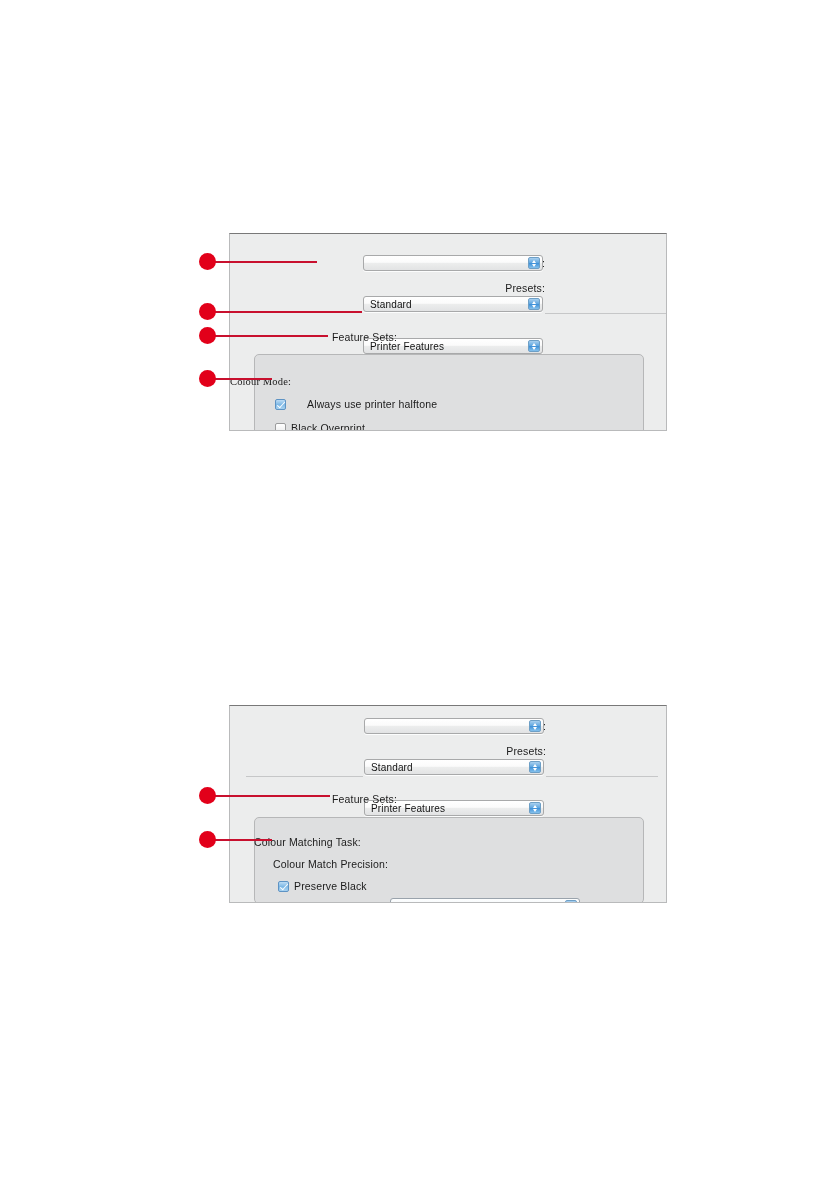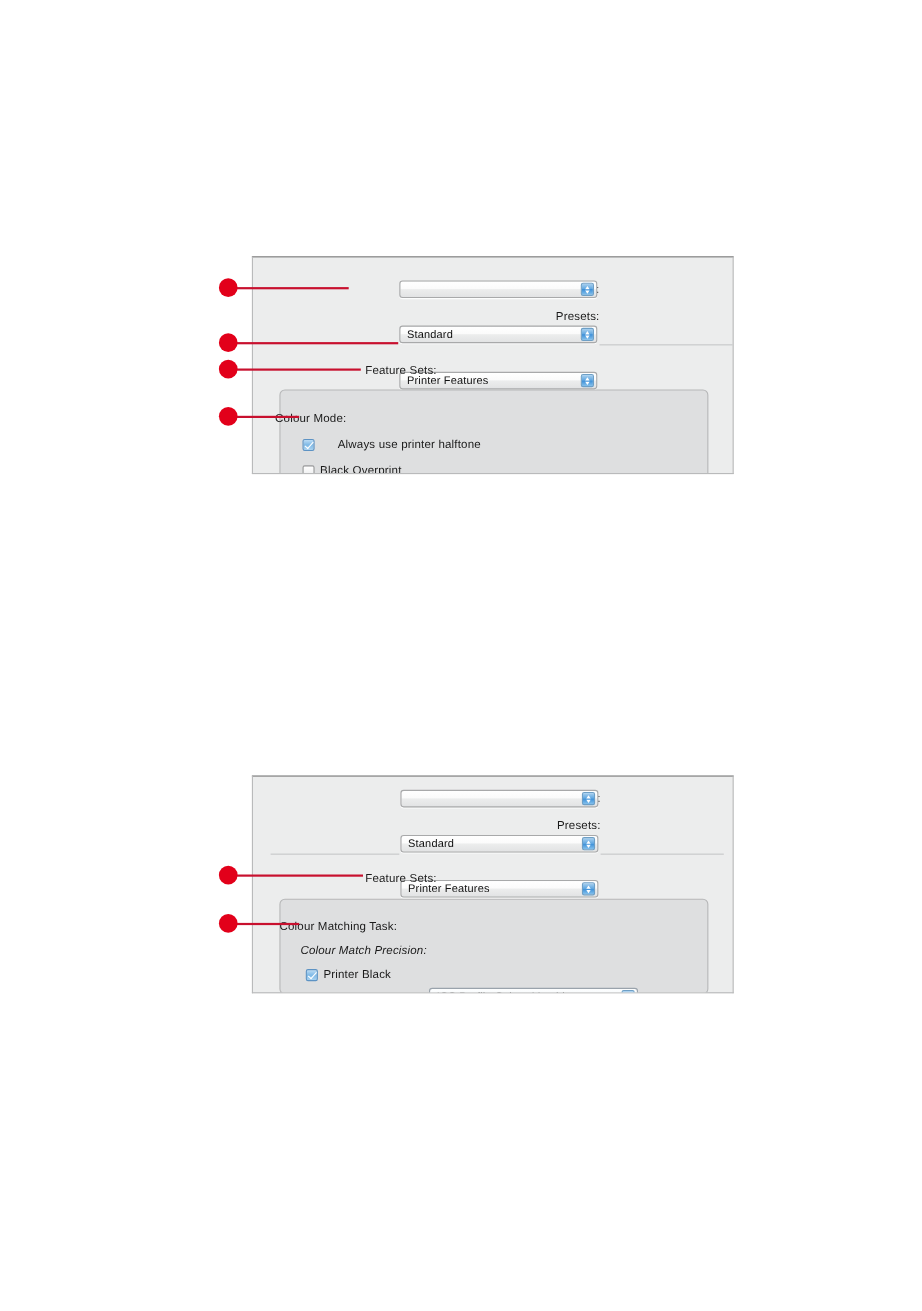--- a/index.html
+++ b/index.html
@@ -202,21 +202,21 @@
     <span class="pv">Colour Options</span>
     <span class="arrows">
         <i class="up"></i>
         <i class="down"></i>
       </span>
   </div>
 
   <div class="panel" style="left:24px; top:120px; width:390px; height:90px;">
   </div>
 
-  <div class="row" style="left:0px; top:139px; width:110px; justify-content:center;">
+  <div class="row" style="left:0px; top:139px; width:110px; justify-content:flex-start;font-family:Liberation Serif, serif;">
     <span class="fld-label">Colour Mode:</span>
   </div>
 
   <div class="check on" style="left:45px; top:164px;gap:16px;">
     <span class="box"></span>
     <span class="lbl">Always use printer halftone</span>
   </div>
   <div class="check" style="left:45px; top:188px;">
     <span class="box"></span>
     <span class="lbl">Black Overprint</span>
@@ -287,27 +287,27 @@
   <div class="row" style="left:0px; top:128px; width:160px; justify-content:center;">
     <span class="fld-label">Colour Matching Task:</span>
   </div>
   <div class="popup blue" style="left:160px; top:128px; width:190px;">
     <span class="pv">ICC Profile Colour Matching</span>
     <span class="arrows">
         <i class="up"></i>
       </span>
   </div>
 
-  <div class="row" style="left:0px; top:150px; width:163px; justify-content:flex-end;font-style:italic;">
+  <div class="row" style="left:0px; top:150px; width:163px; justify-content:flex-end;">
     <span class="fld-label">Colour Match Precision:</span>
   </div>
 
   <div class="check on" style="left:48px; top:174px;">
     <span class="box"></span>
-    <span class="lbl">Printer Black</span>
+    <span class="lbl">Preserve Black</span>
   </div>
 </div>
 
 <div class="callout-line" style="left:212px; top:795px; width:118px;"></div>
 <div class="callout-dot" style="left:199px; top:787px;"></div>
 
 <div class="callout-line" style="left:212px; top:839px; width:60px;"></div>
 <div class="callout-dot" style="left:199px; top:831px;"></div>
 
 </body></html>

